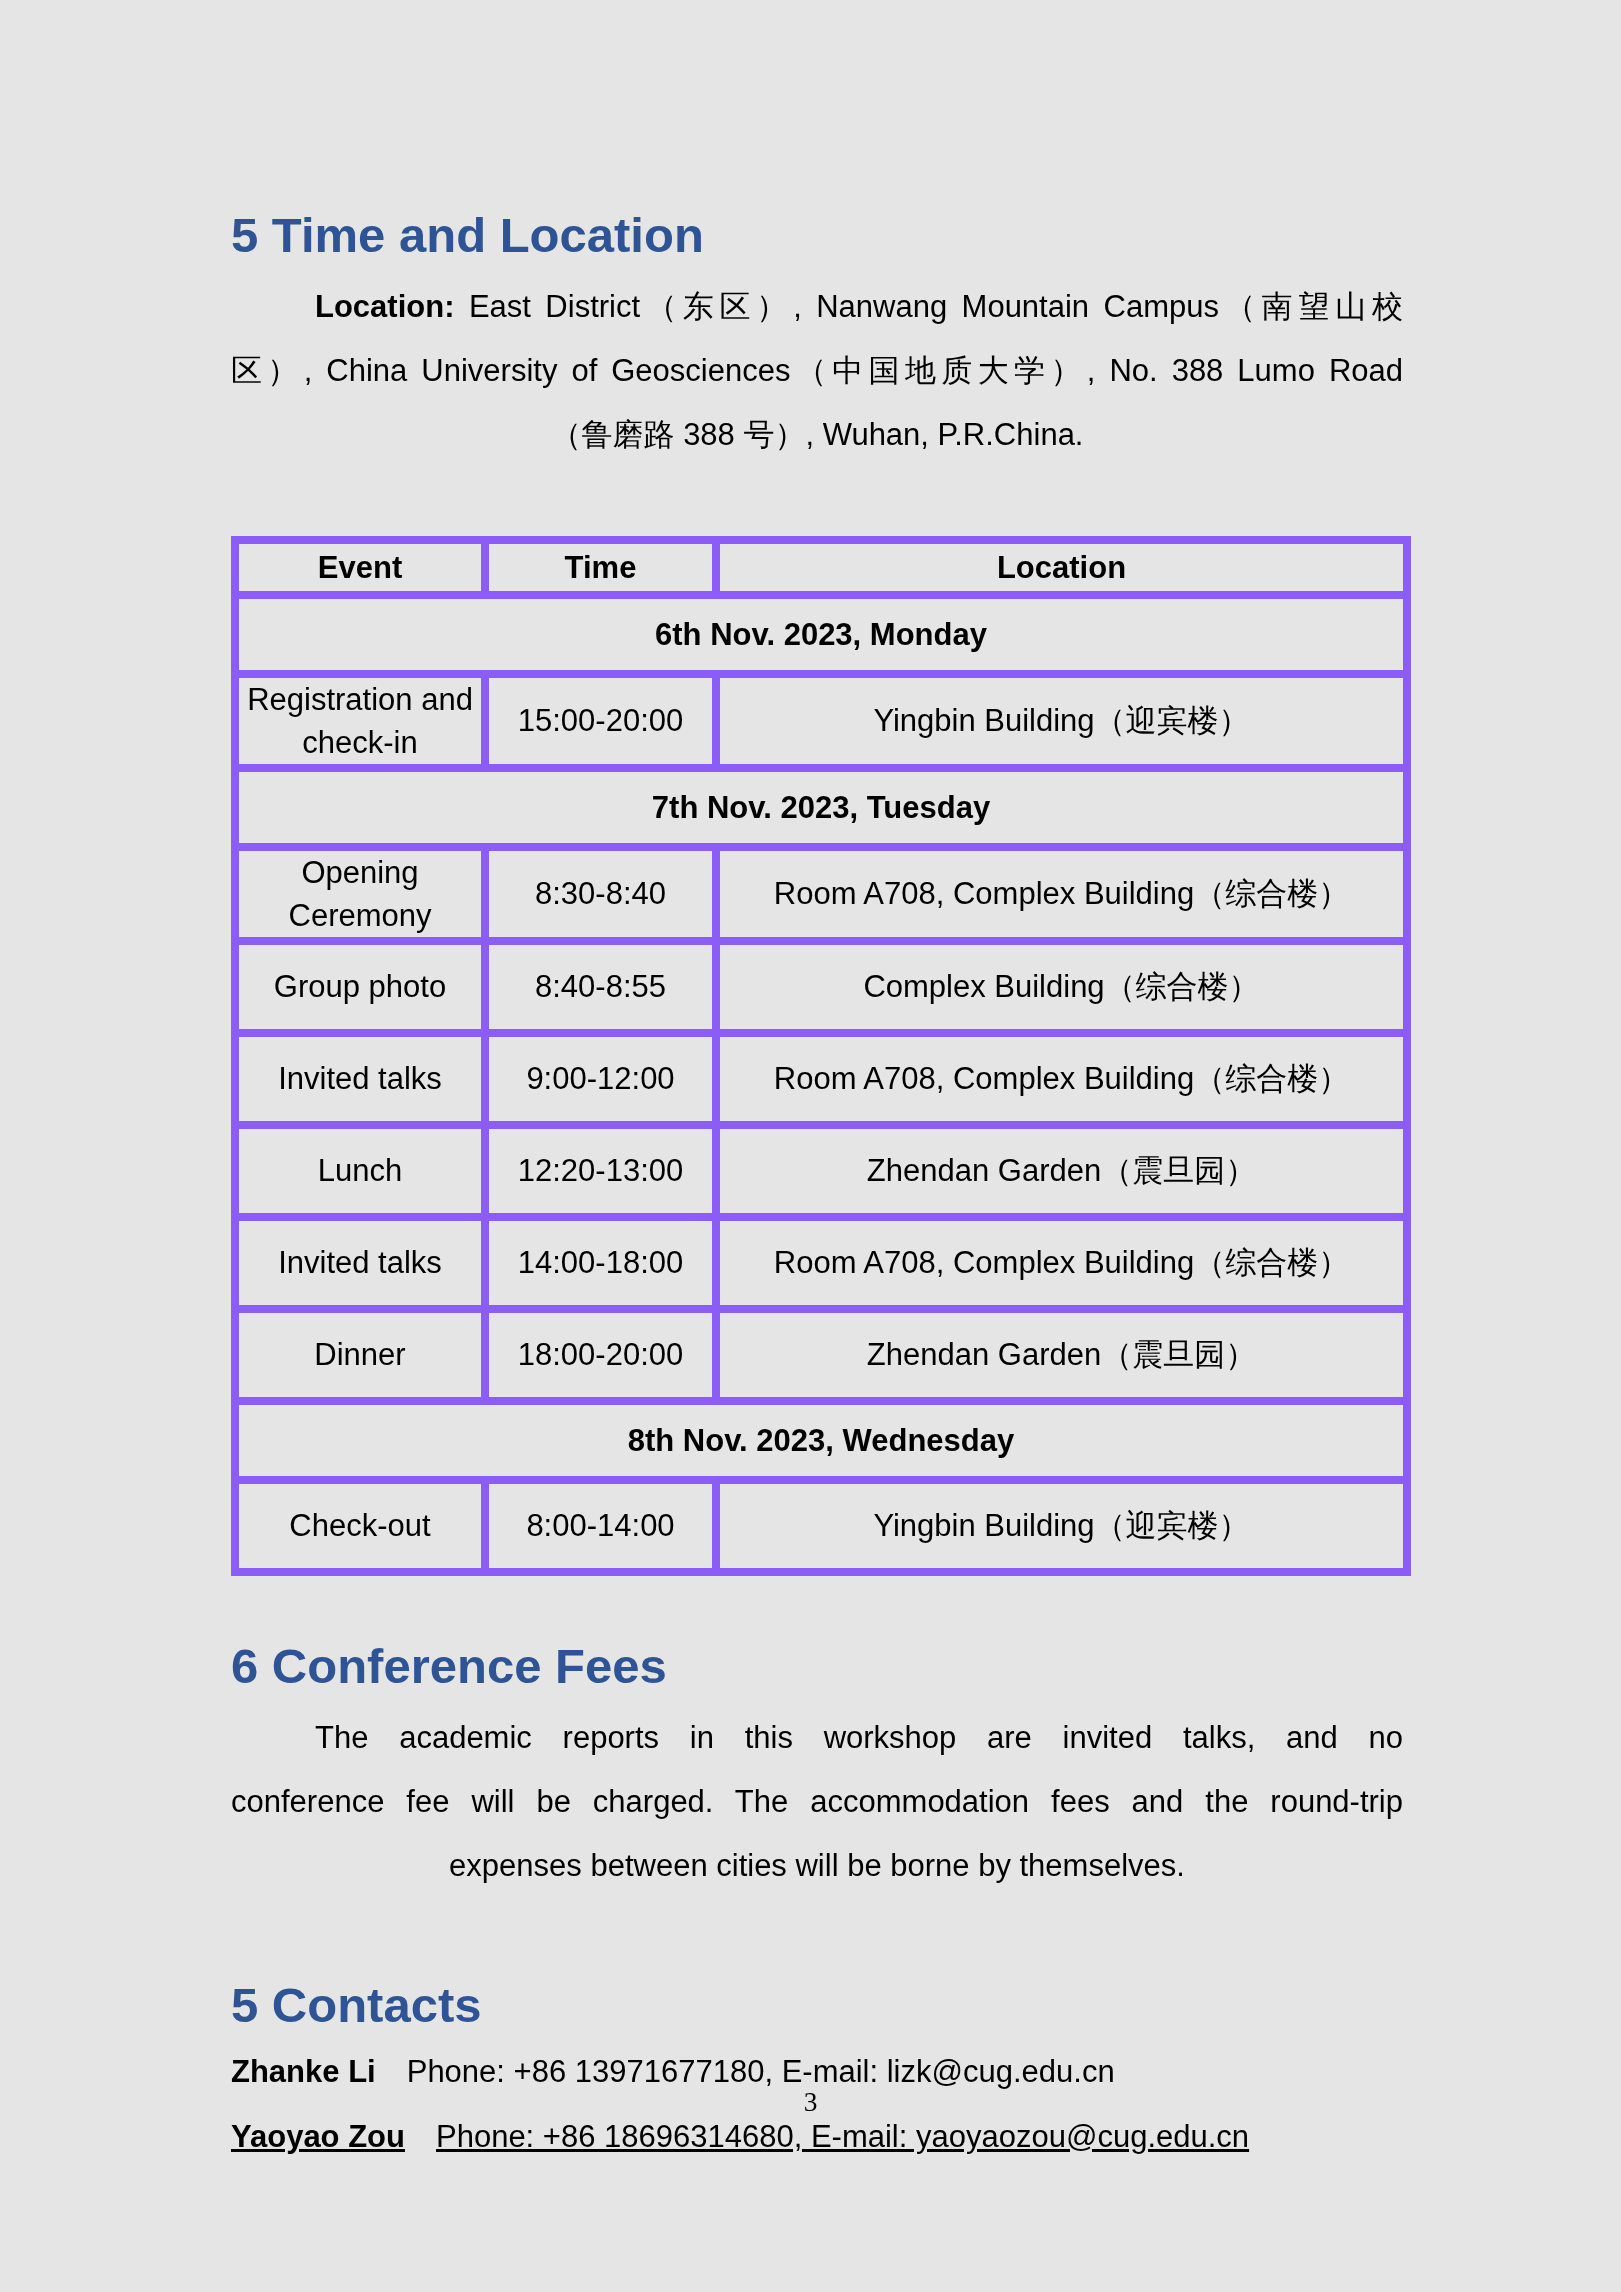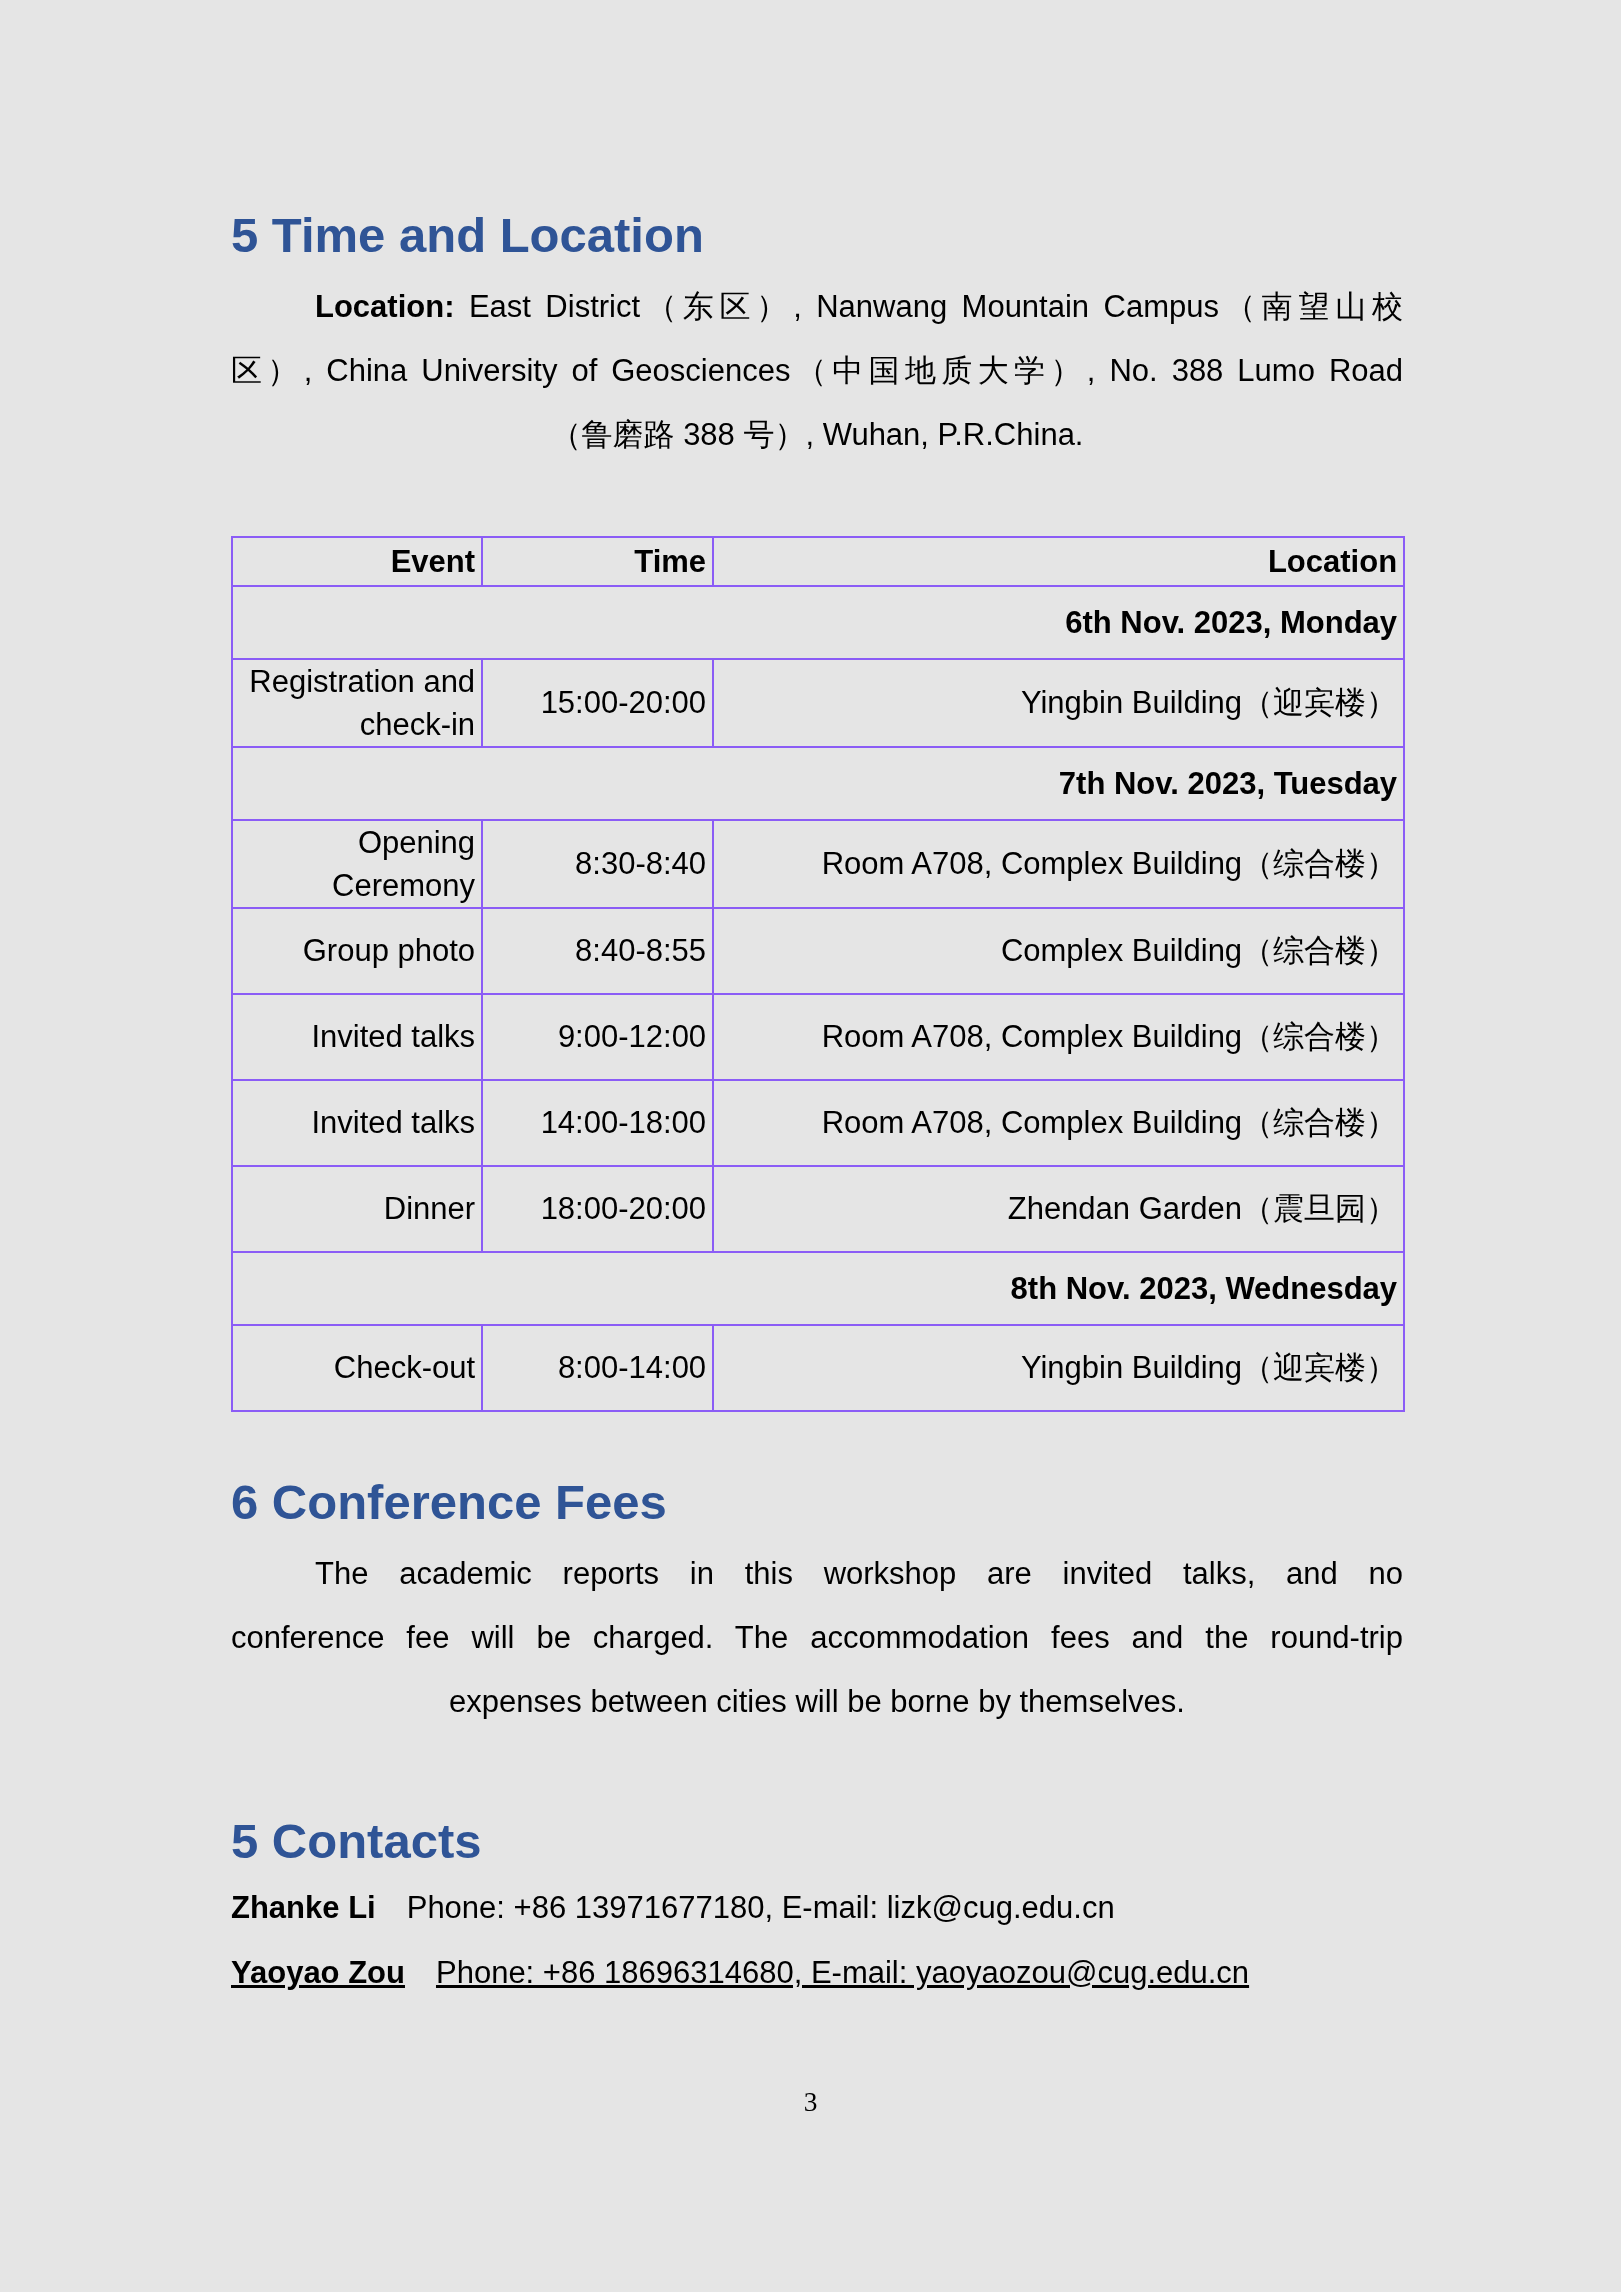--- a/index.html
+++ b/index.html
@@ -49,22 +49,22 @@
 
   table.schedule {
     margin-top: 69px;
     width: 1172px;
     table-layout: fixed;
     border-collapse: collapse;
     font-size: 31px;
   }
   table.schedule th,
   table.schedule td {
-    border: 2px solid #8b5cf6;
-    text-align: right;
+    border: 8px solid #8b5cf6;
+    text-align: center;
     vertical-align: middle;
     padding: 0 5.9px;
     line-height: 43px;
     overflow: hidden;
   }
   tr.row-header th { height: 47px; font-weight: bold; }
   tr.row-day td { height: 71px; font-weight: bold; }
   tr.row-event td { height: 84px; font-weight: normal; }
 
   .contact {
@@ -135,20 +135,25 @@
           <td>Group photo</td>
           <td>8:40-8:55</td>
           <td>Complex Building（综合楼）</td>
         </tr>
         <tr class="row-event">
           <td>Invited talks</td>
           <td>9:00-12:00</td>
           <td>Room A708, Complex Building（综合楼）</td>
         </tr>
         <tr class="row-event">
+          <td>Lunch</td>
+          <td>12:20-13:00</td>
+          <td>Zhendan Garden（震旦园）</td>
+        </tr>
+        <tr class="row-event">
           <td>Invited talks</td>
           <td>14:00-18:00</td>
           <td>Room A708, Complex Building（综合楼）</td>
         </tr>
         <tr class="row-event">
           <td>Dinner</td>
           <td>18:00-20:00</td>
           <td>Zhendan Garden（震旦园）</td>
         </tr>
         <tr class="row-day">

